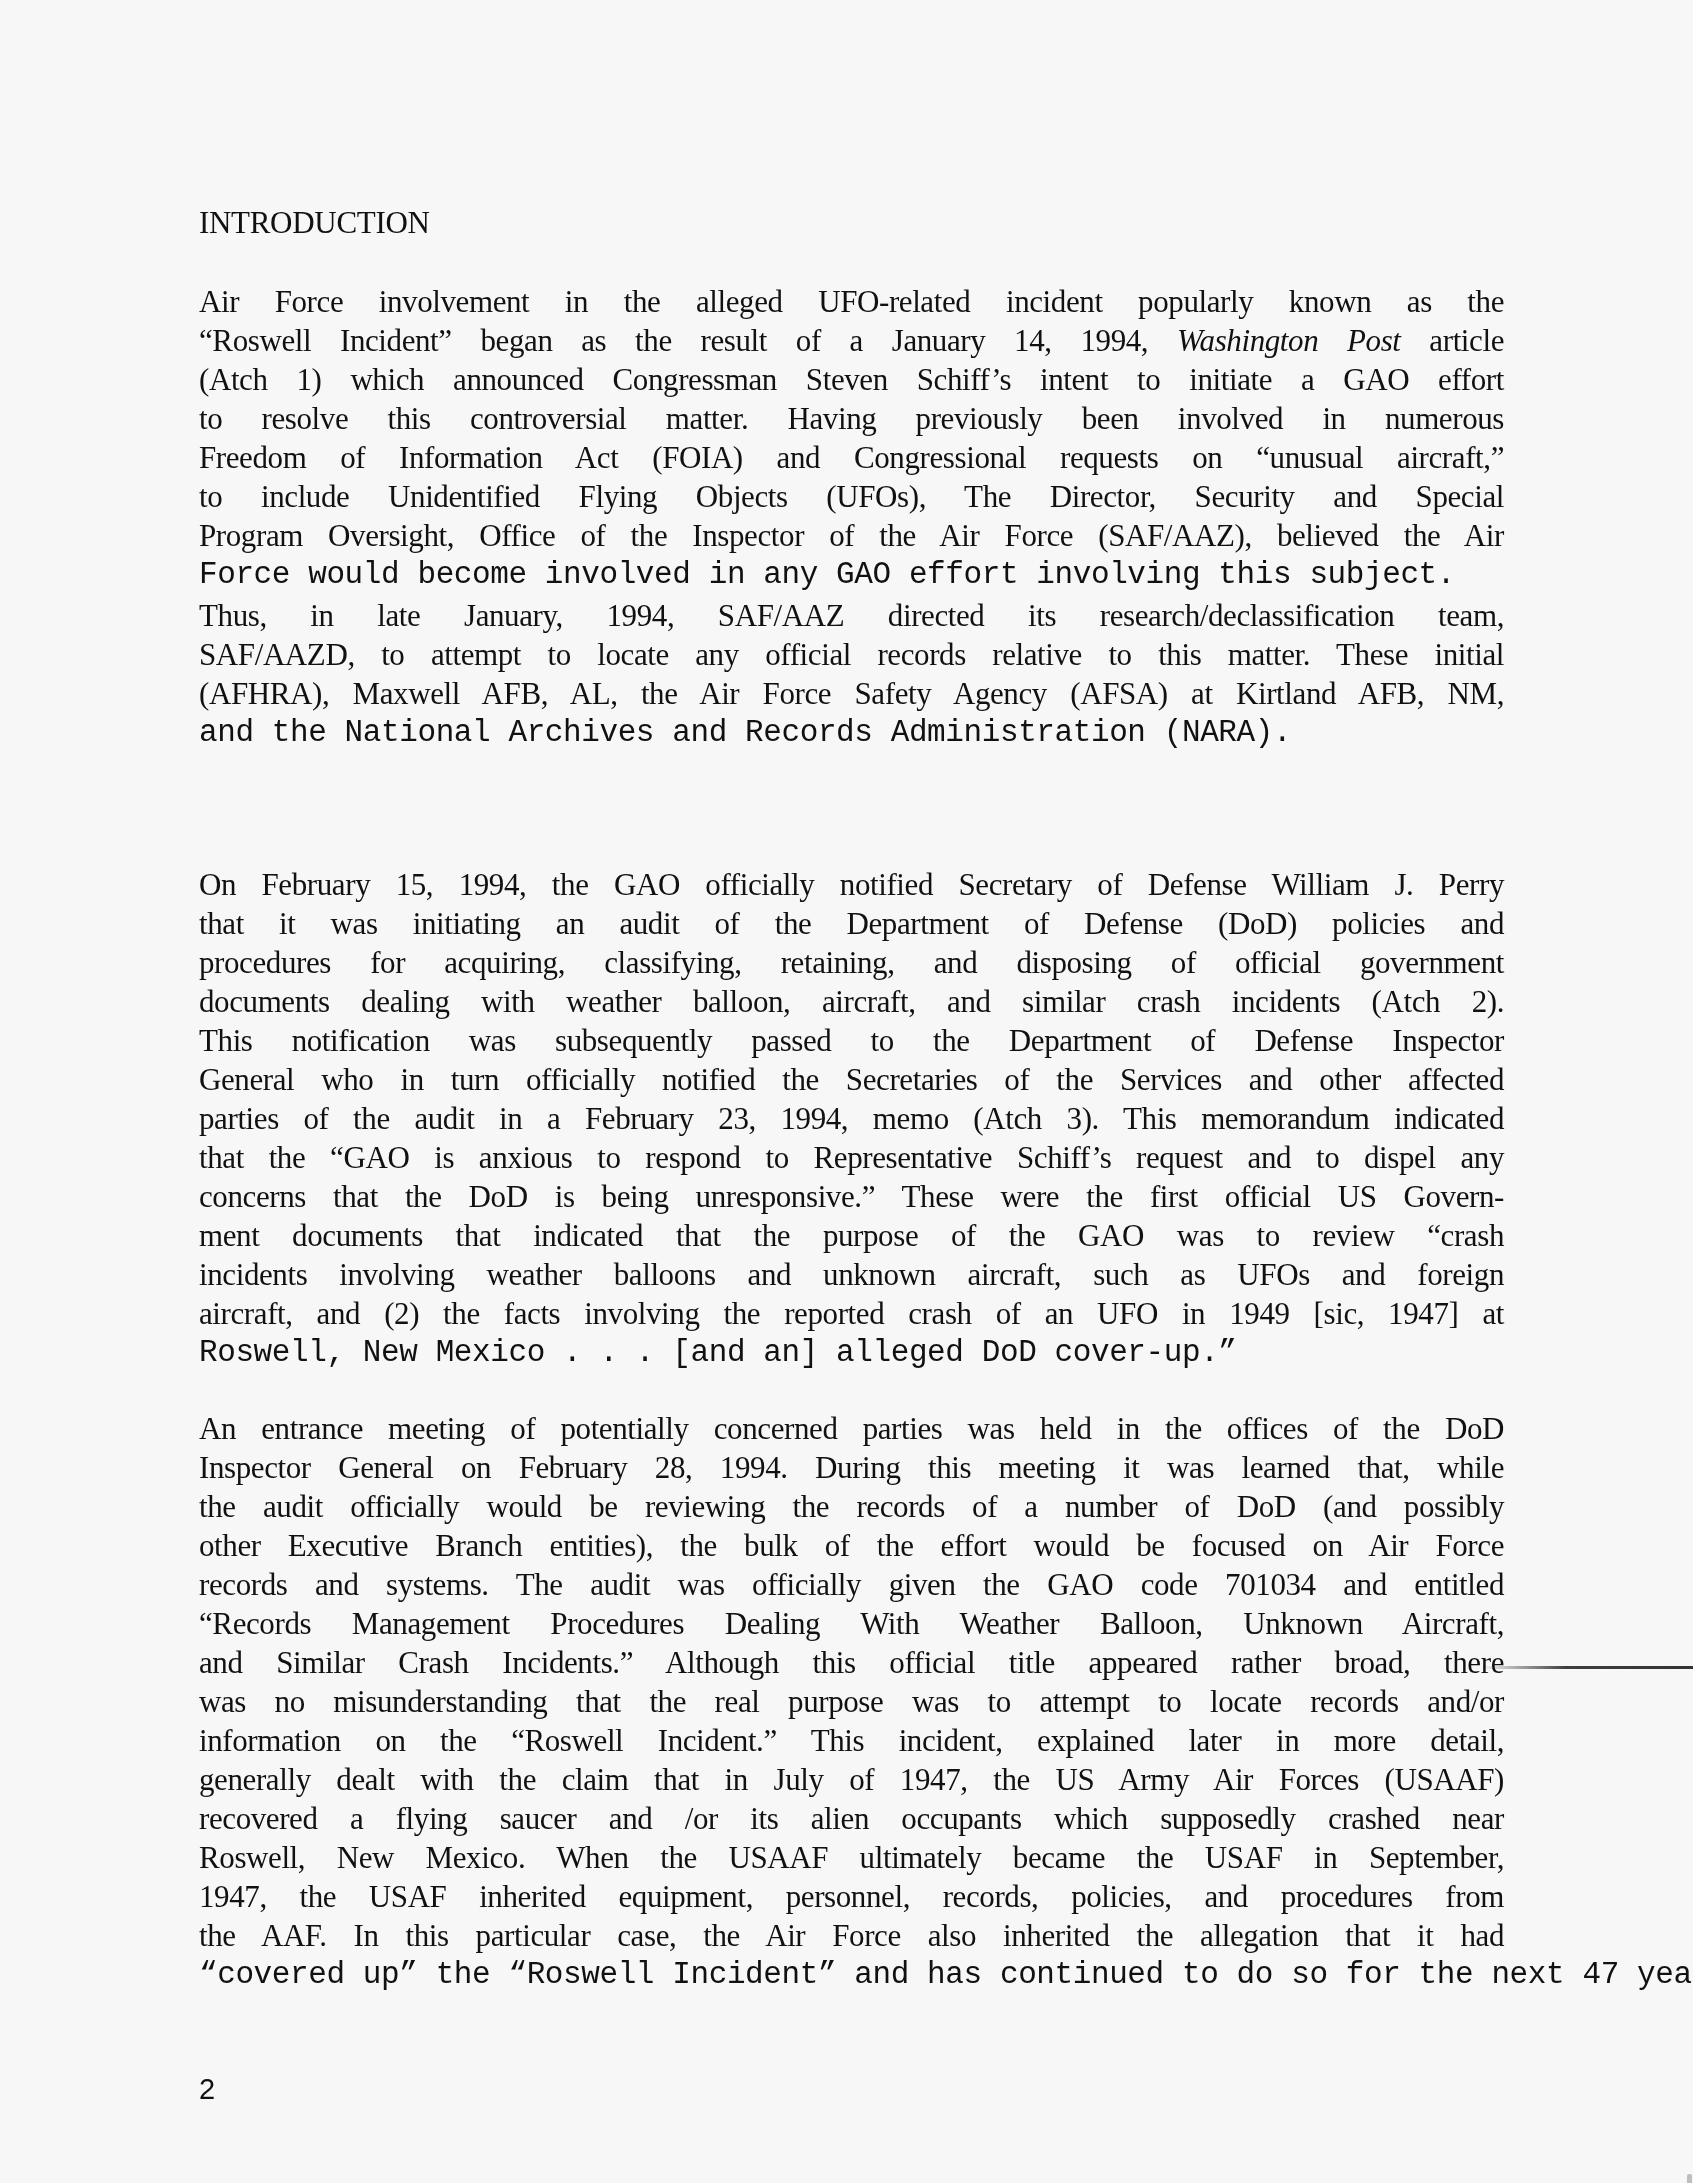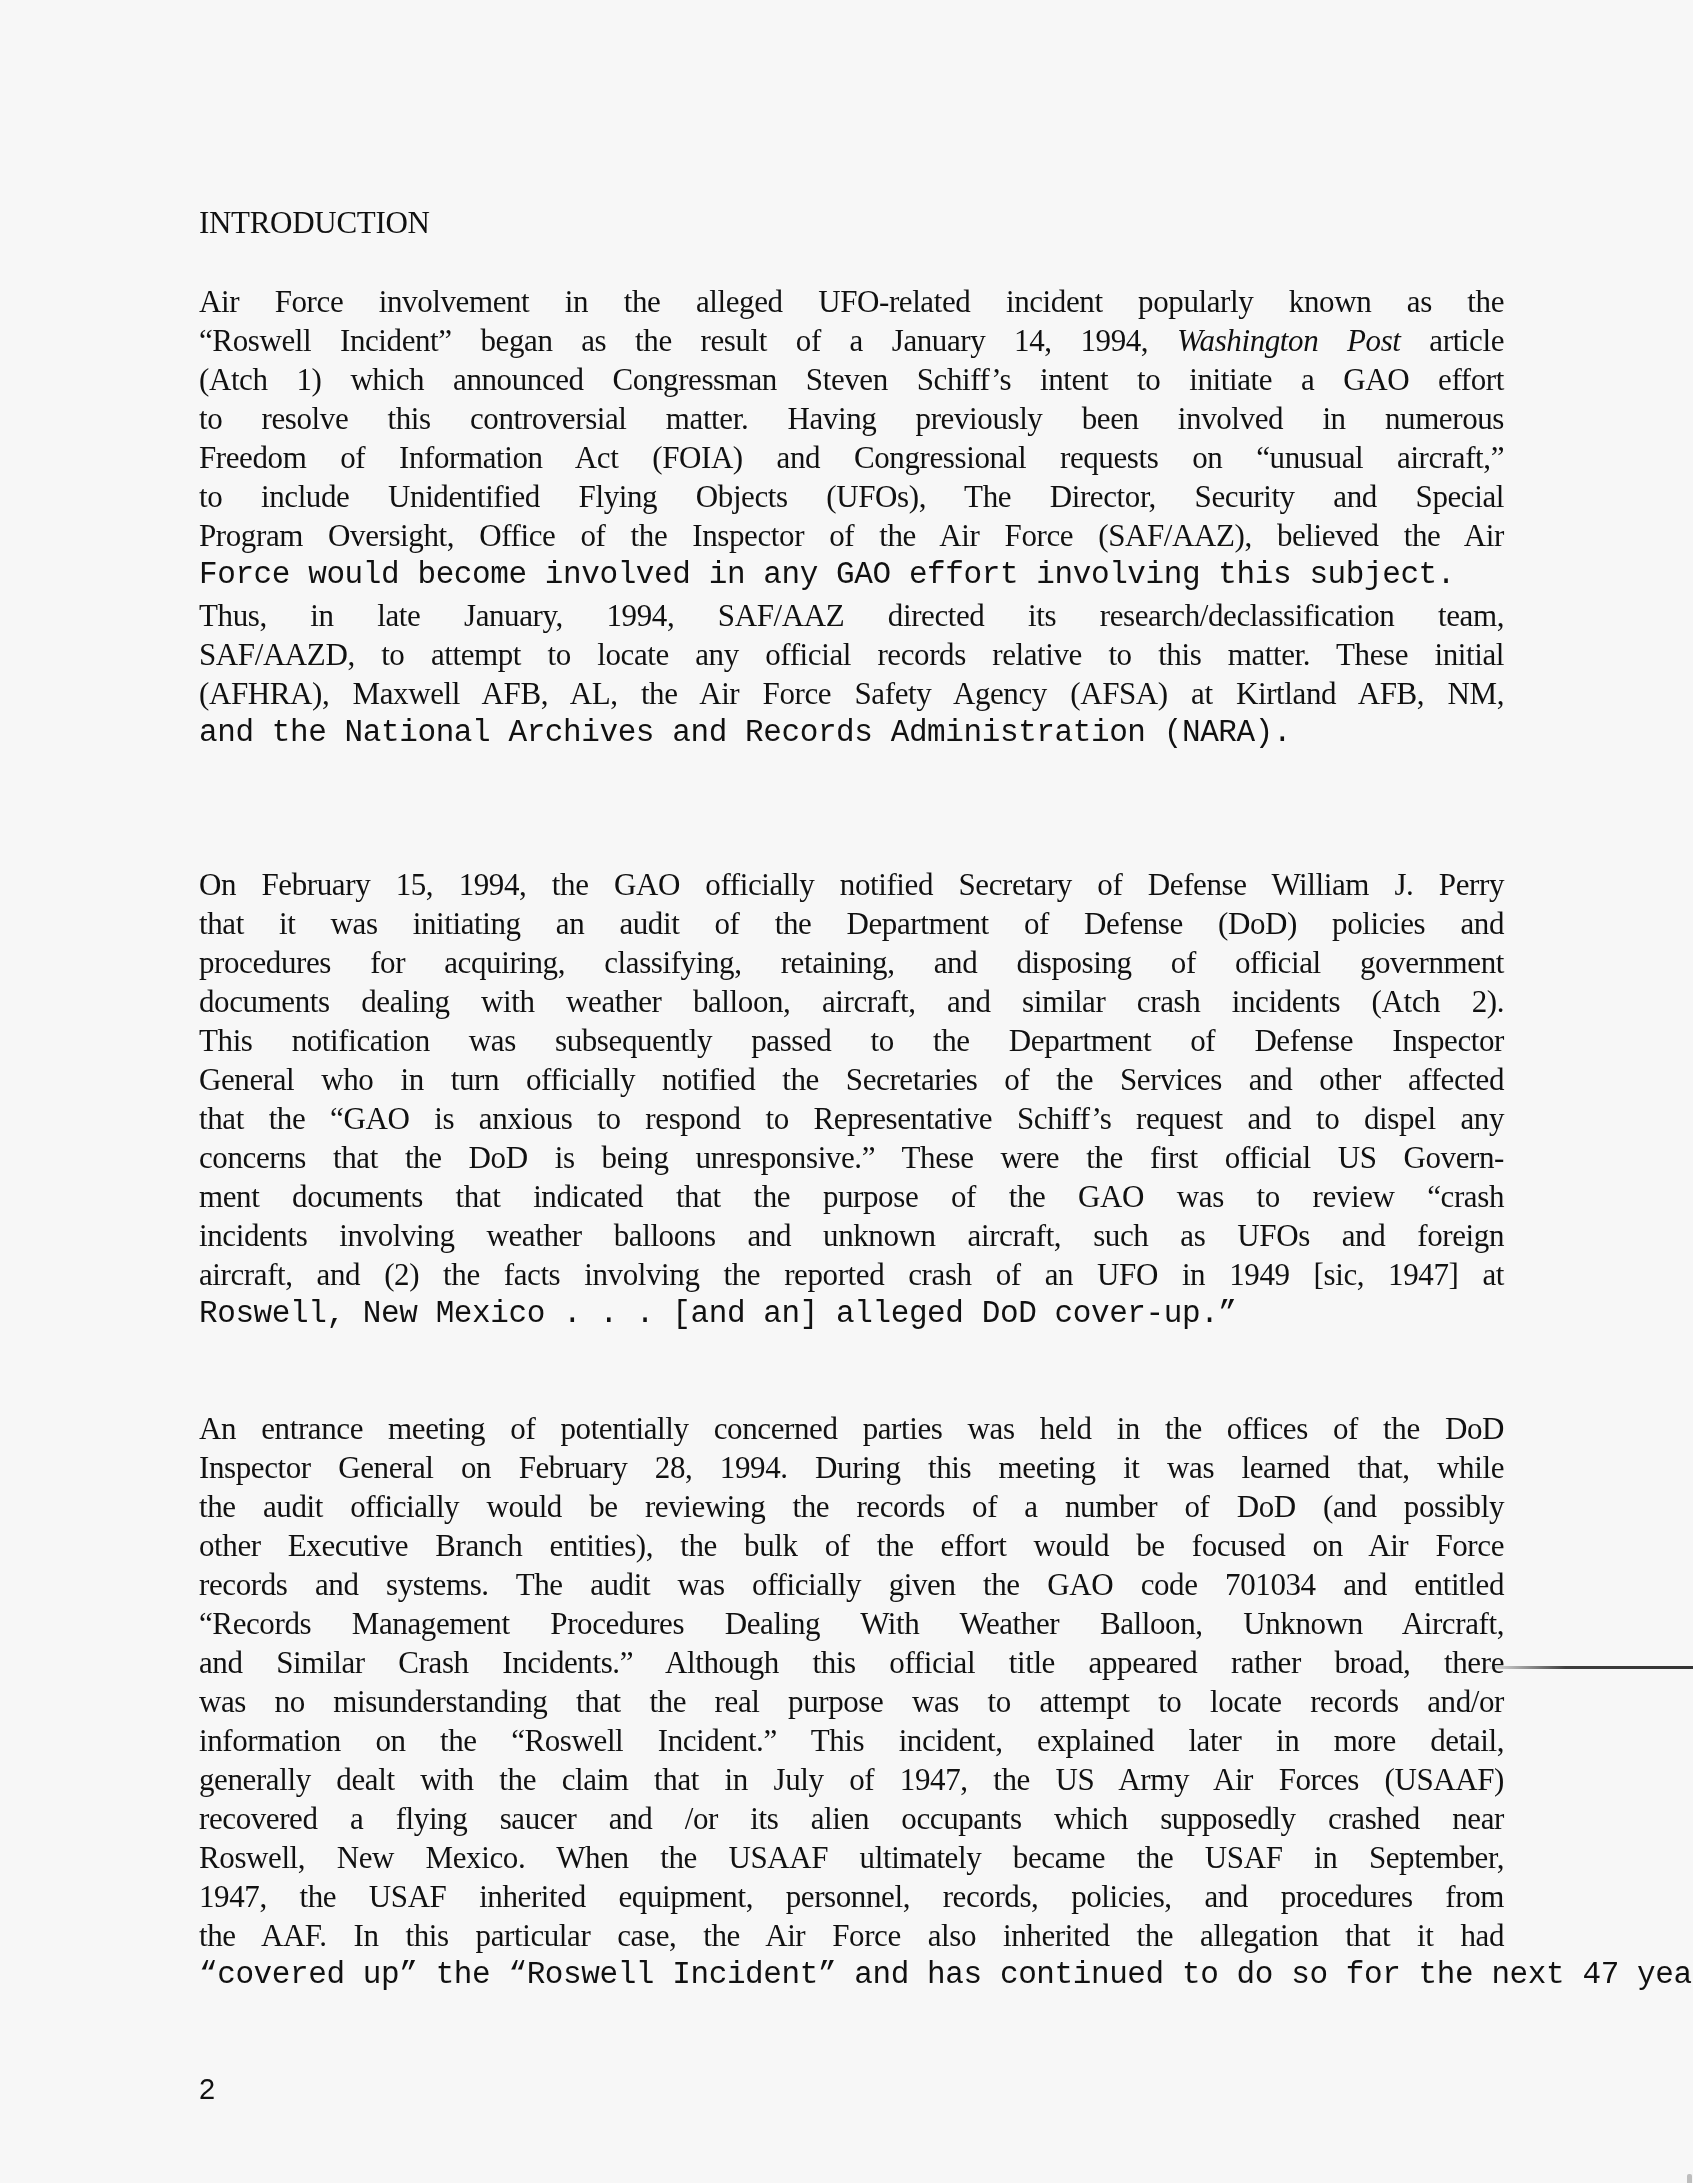--- a/index.html
+++ b/index.html
@@ -107,20 +107,21 @@
         <span class="line">(AFHRA), Maxwell AFB, AL, the Air Force Safety Agency (AFSA) at Kirtland AFB, NM,</span>
         <span class="line last">and the National Archives and Records Administration (NARA).</span>
       </div>
     <div class="para" id="p2" style="top:849px;">
         <span class="line">On February 15, 1994, the GAO officially notified Secretary of Defense William J. Perry</span>
         <span class="line">that it was initiating an audit of the Department of Defense (DoD) policies and</span>
         <span class="line">procedures for acquiring, classifying, retaining, and disposing of official government</span>
         <span class="line">documents dealing with weather balloon, aircraft, and similar crash incidents (Atch 2).</span>
         <span class="line">This notification was subsequently passed to the Department of Defense Inspector</span>
         <span class="line">General who in turn officially notified the Secretaries of the Services and other affected</span>
+        <span class="line">parties of the audit in a February 23, 1994, memo (Atch 3). This memorandum indicated</span>
         <span class="line">that the “GAO is anxious to respond to Representative Schiff’s request and to dispel any</span>
         <span class="line">concerns that the DoD is being unresponsive.” These were the first official US Govern-</span>
         <span class="line">ment documents that indicated that the purpose of the GAO was to review “crash</span>
         <span class="line">incidents involving weather balloons and unknown aircraft, such as UFOs and foreign</span>
         <span class="line">aircraft, and (2) the facts involving the reported crash of an UFO in 1949 [sic, 1947] at</span>
         <span class="line last">Roswell, New Mexico . . . [and an] alleged DoD cover-up.”</span>
       </div>
     <div class="para" id="p3" style="top:1393px;">
         <span class="line">An entrance meeting of potentially concerned parties was held in the offices of the DoD</span>
         <span class="line">Inspector General on February 28, 1994. During this meeting it was learned that, while</span>

